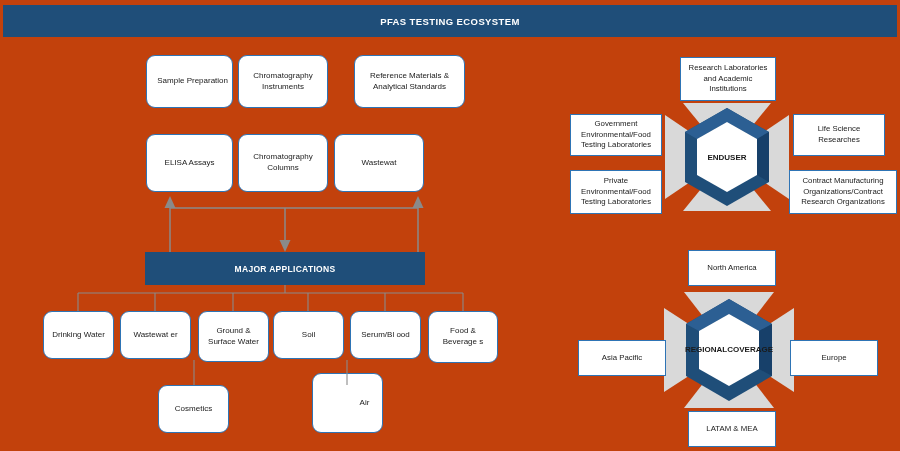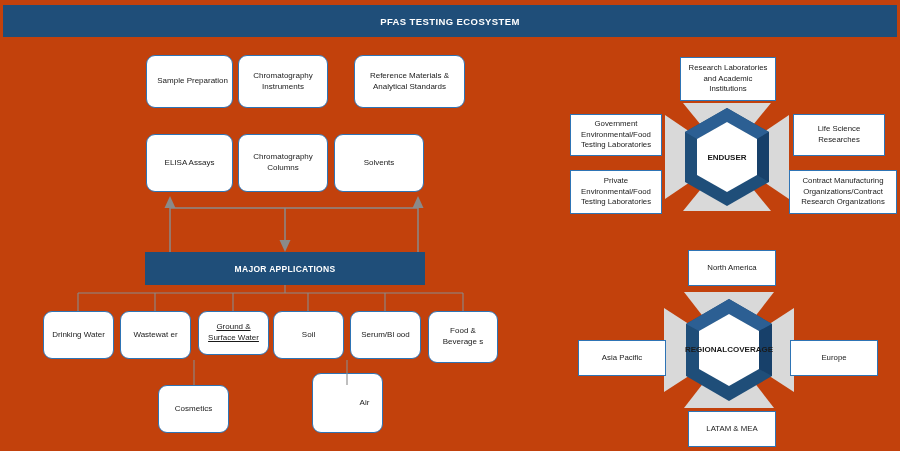--- a/index.html
+++ b/index.html
@@ -166,34 +166,34 @@
     <span>Reference Materials &amp; Analytical Standards</span>
   </div>
 
   <div class="rbox" style="left:146px; top:134px; width:87px; height:58px;">
     <span>ELISA Assays</span>
   </div>
   <div class="rbox" style="left:238px; top:134px; width:90px; height:58px;">
     <span>Chromatography Columns</span>
   </div>
   <div class="rbox" style="left:334px; top:134px; width:90px; height:58px;">
-    <span>Solvents</span>
+    <span>Wastewat</span>
   </div>
 
   <div class="bluebar" style="left:145px; top:252px; width:280px; height:33px;">
     <div class="label">MAJOR APPLICATIONS</div>
   </div>
 
   <div class="rbox" style="left:43px; top:311px; width:71px; height:48px;">
     <span>Drinking Water</span>
   </div>
   <div class="rbox" style="left:120px; top:311px; width:71px; height:48px;">
     <span>Wastewat er</span>
   </div>
-  <div class="rbox" style="left:198px; top:311px; width:71px; height:44px;text-decoration:underline;">
+  <div class="rbox" style="left:198px; top:311px; width:71px; height:51px;">
     <span>Ground &amp; Surface Water</span>
   </div>
   <div class="rbox" style="left:273px; top:311px; width:71px; height:48px;">
     <span>Soil</span>
   </div>
   <div class="rbox" style="left:350px; top:311px; width:71px; height:48px;">
     <span>Serum/Bl ood</span>
   </div>
   <div class="rbox" style="left:428px; top:311px; width:70px; height:52px;">
     <span>Food &amp; Beverage s</span>

